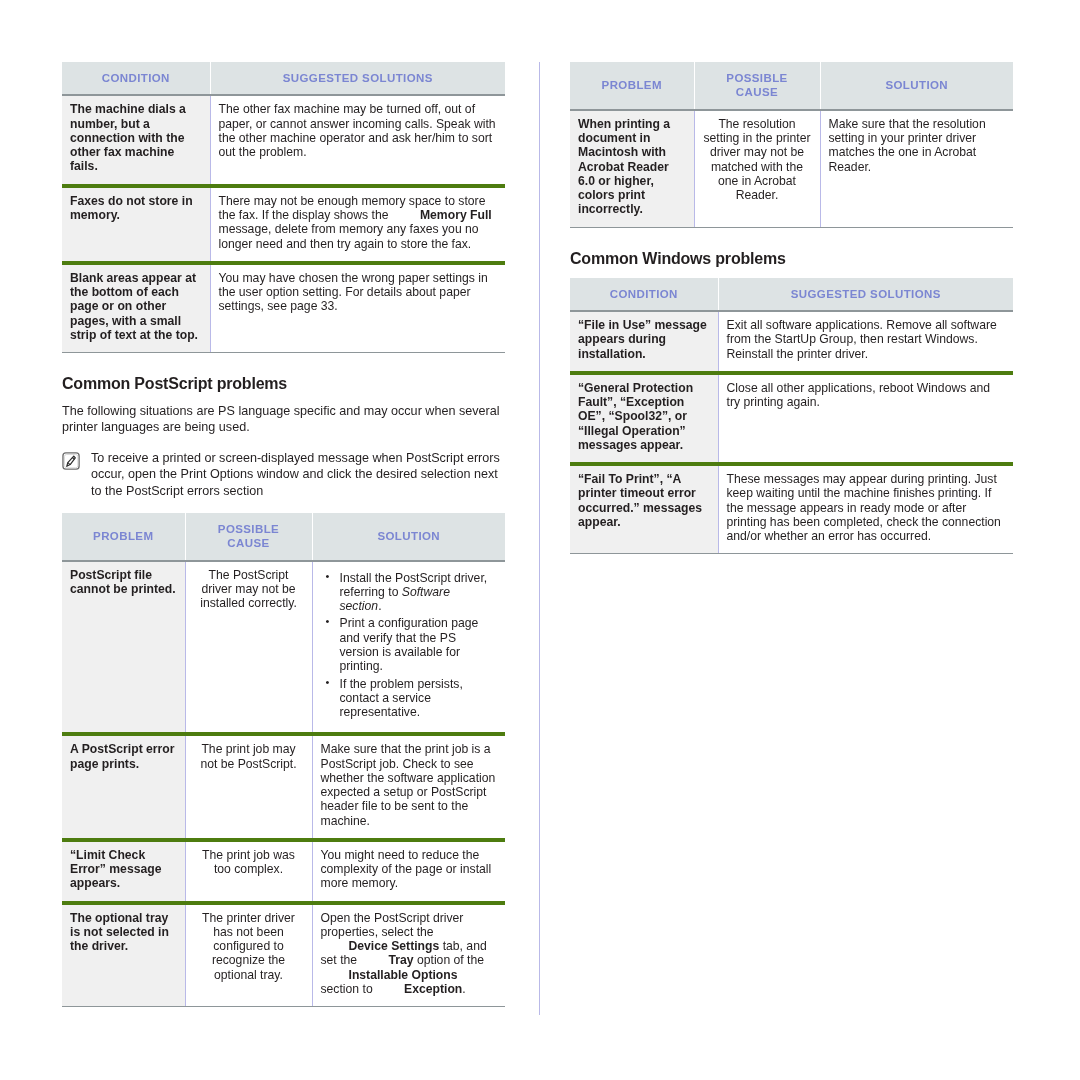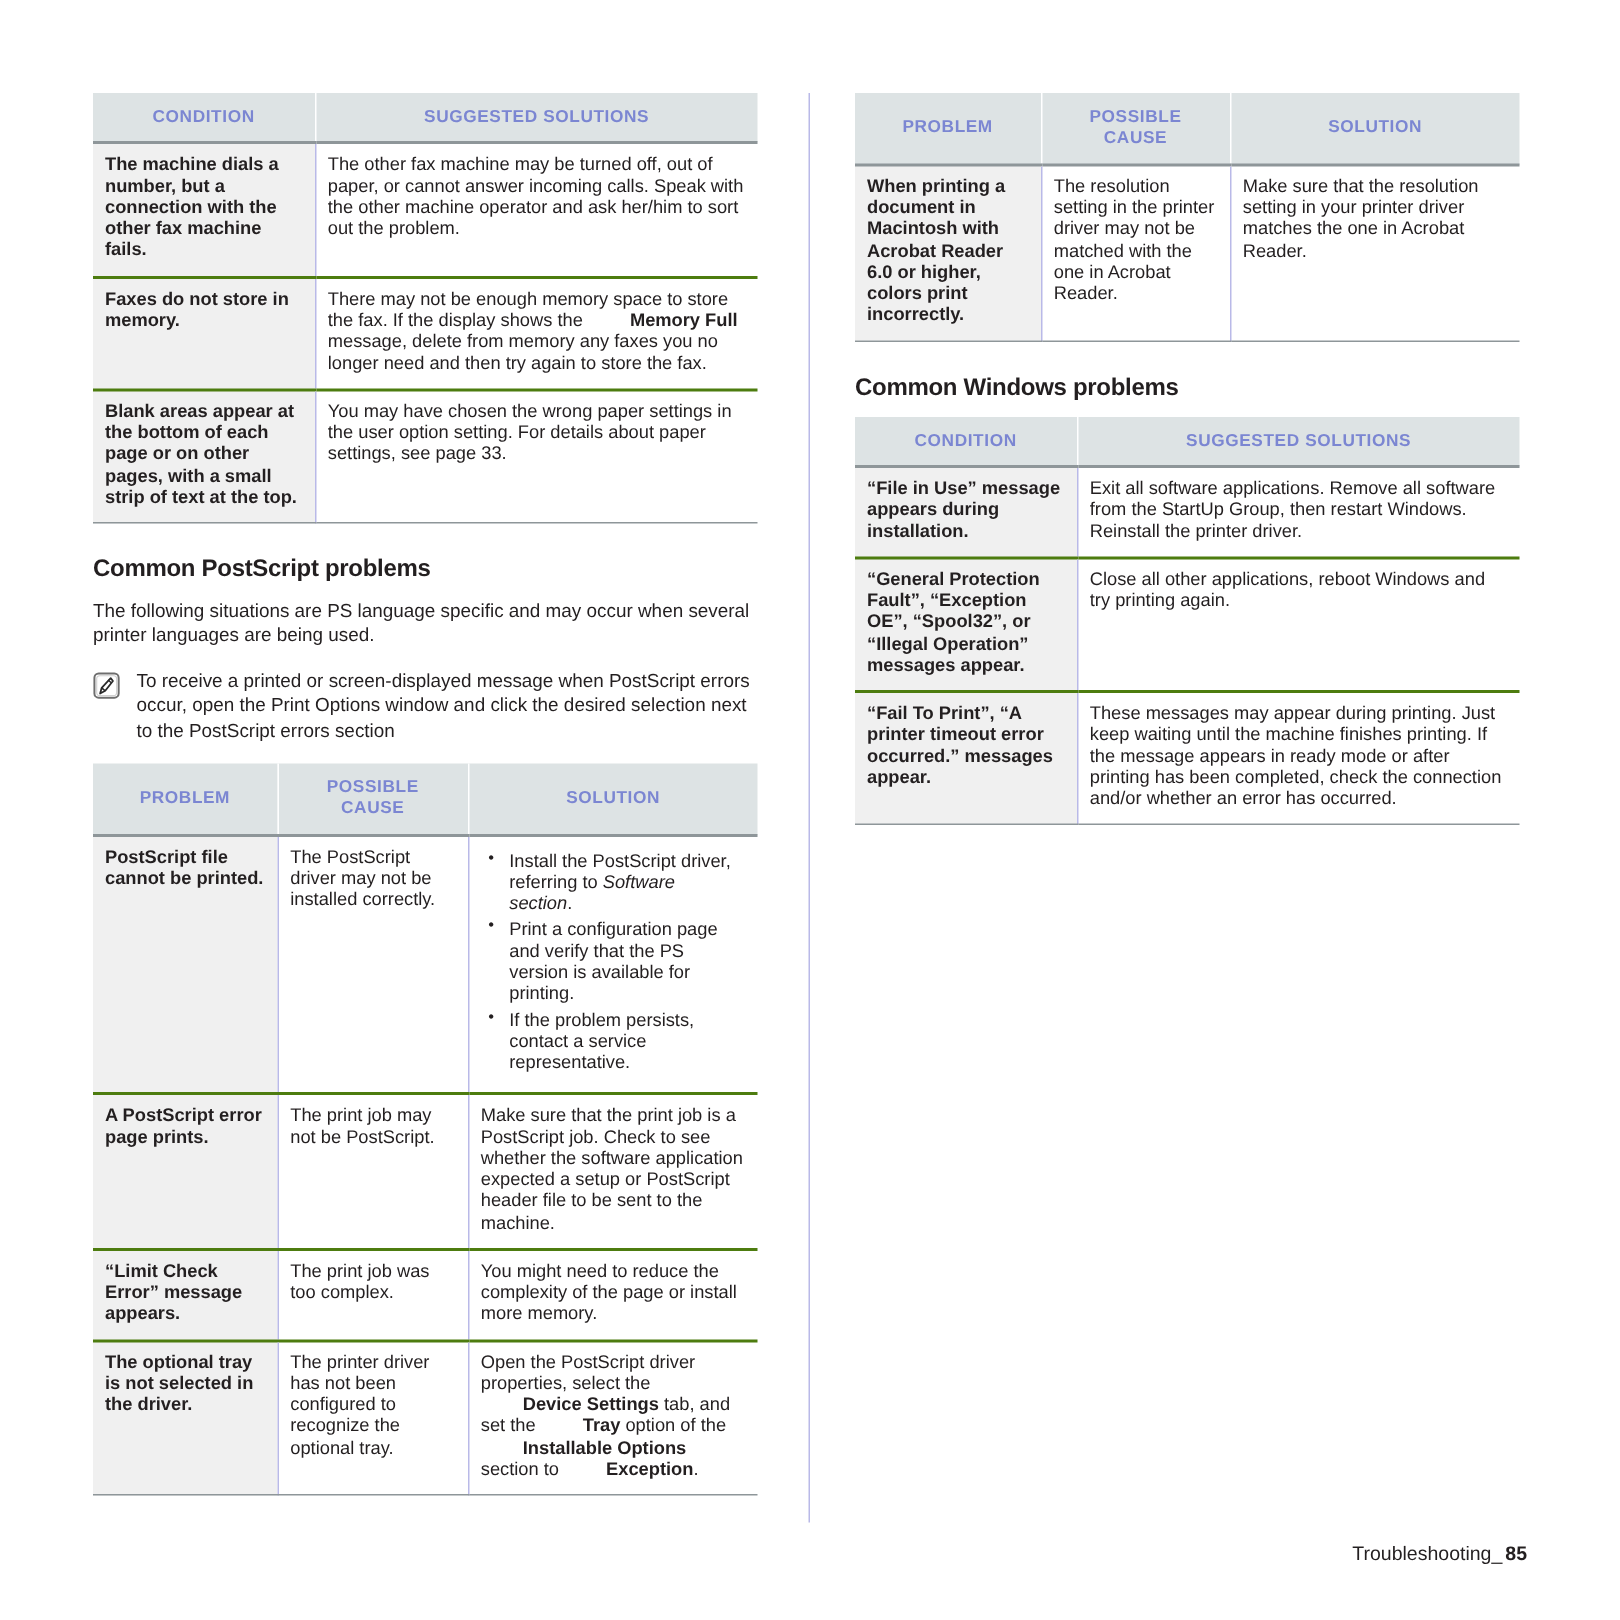--- a/index.html
+++ b/index.html
@@ -59,30 +59,31 @@
     border-bottom: 2px solid #8e9699;
   }
   table.tbl th.sep {
     border-left: 1px solid #ffffff;
   }
   table.tbl td {
     font-size: 12.2px;
     line-height: 1.17;
     vertical-align: top;
     padding: 6px 8px 10px 8px;
-    border-bottom: 2px solid #4d7c0f;
+    border-bottom: 4px solid #4d7c0f;
     background: #ffffff;
   }
   table.tbl td.k {
     background: #f0f0f0;
     font-weight: bold;
     border-right: 1px solid #b9b9e8;
   }
   table.tbl td.m {
     border-right: 1px solid #b9b9e8;
+    text-align: center;
   }
   table.tbl tr:last-child td {
     border-bottom: 1px solid #8e9699;
   }
   table.tbl td b { font-weight: bold; padding-left: 28px; }
   table.tbl td i { font-style: italic; }
 
   
   ul.bul {
     list-style: none;
@@ -310,17 +311,14 @@
           <tr>
             <td class="k">“Fail To Print”, “A printer timeout error occurred.” messages appear.</td>
             <td class=""><span>These messages may appear during printing. Just keep waiting until the machine finishes printing. If the message appears in ready mode or after printing has been completed, check the connection and/or whether an error has occurred.</span></td>
           </tr>
         </tbody>
     </table>
 
 
   </div>
 
-  <div class="footer">
-    <span>Troubleshooting_</span><span class="pg">85</span>
-  </div>
 
 </div>
 
 </body></html>

